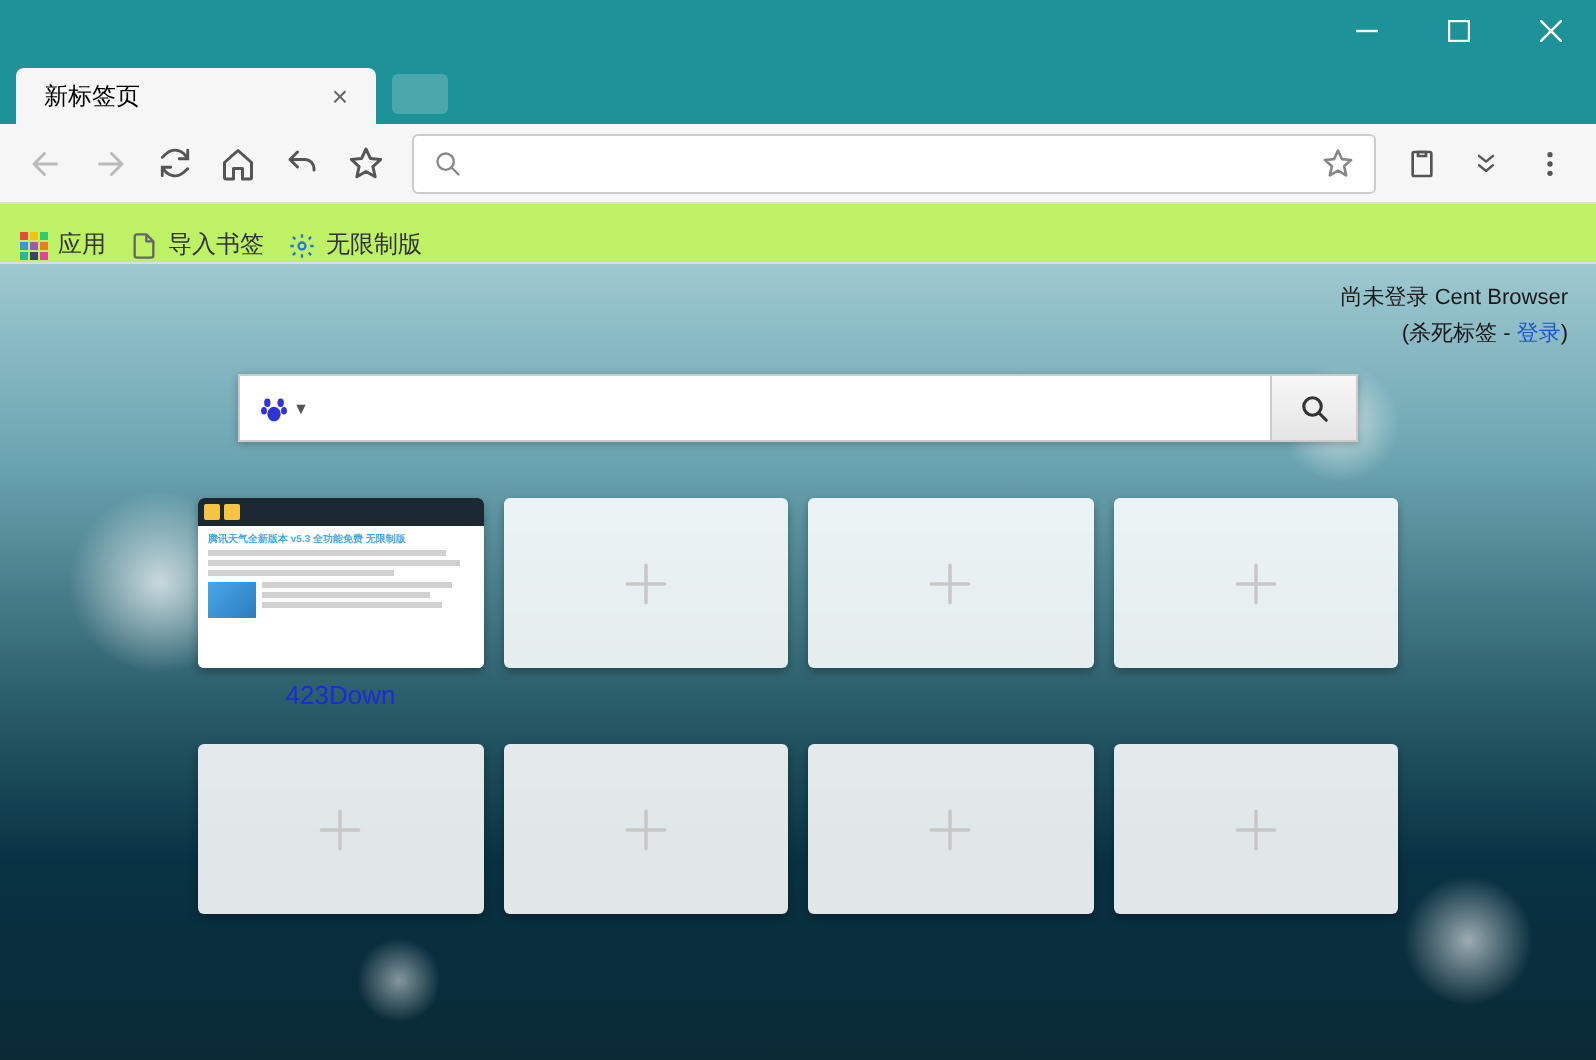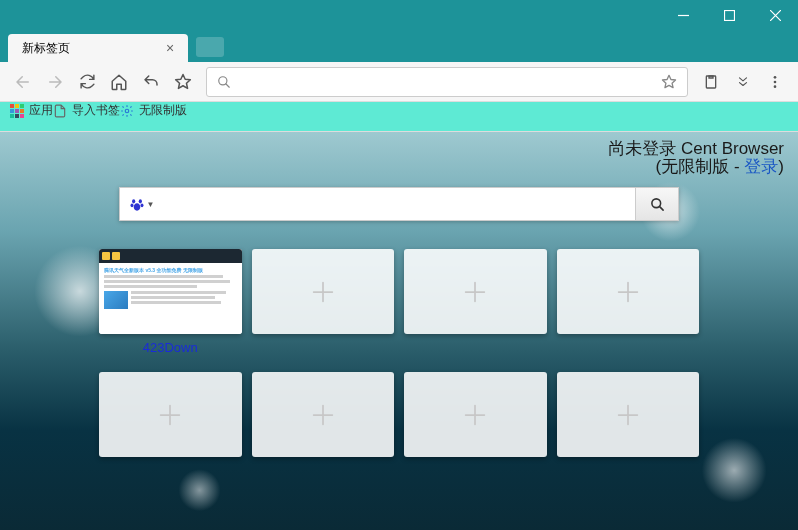--- a/index.html
+++ b/index.html
@@ -12,36 +12,36 @@
 .tab { background: #f6f6f6; height: 28px; padding: 0 10px 0 14px; display: flex; align-items: center; border-top-left-radius: 4px; border-top-right-radius: 4px; min-width: 180px; position: relative; text-align: center; }
 .tab-close { margin-left: auto; width: 16px; height: 16px; display: flex; align-items: center; justify-content: center; color: #666; cursor: pointer; font-size: 14px; }
 .new-tab { width: 28px; height: 20px; background: rgba(255,255,255,0.2); margin-left: 8px; margin-bottom: 5px; border-radius: 3px; cursor: pointer; }
 
 .toolbar { height: 40px; background: #f6f6f6; border-bottom: 1px solid #ddd; display: flex; align-items: center; padding: 0 8px; gap: 2px; }
 .tb-btn { width: 30px; height: 30px; display: flex; align-items: center; justify-content: center; color: #555; cursor: pointer; border-radius: 3px; }
 .tb-btn.disabled { color: #bbb; cursor: default; }
 .url-bar { flex: 1; height: 30px; border: 1px solid #ccc; border-radius: 3px; background: #fff; margin: 0 6px; padding: 0 10px; display: flex; align-items: center; gap: 8px; }
 .url-bar input { flex: 1; border: none; outline: none; font-size: 13px; }
 
-.bookmarks { height: 30px; background: #5eead4; border-bottom: 1px solid #ddd; display: flex; align-items: flex-start; padding: 0 10px; gap: 0; }
+.bookmarks { height: 30px; background: #bef264; border-bottom: 1px solid #ddd; display: flex; align-items: flex-end; padding: 0 10px; gap: 12px; }
 .bm-item { display: flex; align-items: center; gap: 5px; cursor: pointer; font-size: 12px; color: #333; }
 .apps-icon { width: 14px; height: 14px; display: grid; grid-template-columns: repeat(3,1fr); grid-template-rows: repeat(3,1fr); gap: 1px; }
 .apps-icon span:nth-child(1){background:#e74c3c}.apps-icon span:nth-child(2){background:#f1c40f}.apps-icon span:nth-child(3){background:#2ecc71}
 .apps-icon span:nth-child(4){background:#3498db}.apps-icon span:nth-child(5){background:#9b59b6}.apps-icon span:nth-child(6){background:#e67e22}
 .apps-icon span:nth-child(7){background:#1abc9c}.apps-icon span:nth-child(8){background:#34495e}.apps-icon span:nth-child(9){background:#e84393}
 
 .content { position: relative; height: calc(530px - 30px - 32px - 40px - 30px); overflow: hidden;
   background:
     radial-gradient(circle at 10% 40%, rgba(255,255,255,0.7) 0, rgba(255,255,255,0) 6%),
     radial-gradient(circle at 84% 20%, rgba(255,255,255,0.6) 0, rgba(255,255,255,0) 4%),
     radial-gradient(circle at 92% 85%, rgba(255,255,255,0.6) 0, rgba(255,255,255,0) 4%),
     radial-gradient(circle at 25% 90%, rgba(255,255,255,0.5) 0, rgba(255,255,255,0) 3%),
     linear-gradient(180deg, #9ec9d0 0%, #6aa4b0 25%, #2a5d6a 55%, #083243 75%, #0a2a36 100%);
 }
-.login-status { position: absolute; top: 8px; right: 14px; text-align: right; color: #1a1a1a; font-size: 17px; line-height: 18px; }
+.login-status { position: absolute; top: 8px; right: 14px; text-align: right; color: #1a1a1a; font-size: 11px; line-height: 18px; }
 .login-link { color: #1a57c4; cursor: pointer; }
 
 .search-wrap { width: 560px; margin: 55px auto 0; display: flex; height: 34px; box-shadow: 0 1px 4px rgba(0,0,0,0.25); }
 .search-engine { width: 44px; background: #fff; border: 1px solid #ccc; border-right: none; display: flex; align-items: center; justify-content: center; gap: 2px; cursor: pointer; }
 .baidu-paw { width: 16px; height: 16px; color: #2f34d2; }
 .dd { font-size: 8px; color: #555; }
 .search-input { flex: 1; border: 1px solid #ccc; border-left: none; border-right: none; padding: 0 10px; outline: none; font-size: 13px; }
 .search-btn { width: 44px; background: linear-gradient(#f7f7f7,#e5e5e5); border: 1px solid #ccc; display: flex; align-items: center; justify-content: center; cursor: pointer; }
 
 .tiles { width: 600px; margin: 28px auto 0; display: grid; grid-template-columns: repeat(4, 1fr); gap: 16px 10px; }
@@ -178,21 +178,21 @@
         <path d="M12 2v3m0 14v3M4.2 4.2l2.1 2.1m11.4 11.4l2.1 2.1M2 12h3m14 0h3M4.2 19.8l2.1-2.1m11.4-11.4l2.1-2.1" stroke="currentColor" stroke-width="2"></path>
       </svg>
     <span>无限制版</span>
   </div>
 </div>
 
 <div class="content">
   <div class="login-status">
     <div>尚未登录 Cent Browser</div>
     <div>
-      <span>(无限制版 - </span><span class="login-link">登录</span><span>)</span>
+      <span>(杀死标签 - </span><span class="login-link">登录</span><span>)</span>
     </div>
   </div>
 
   <div class="search-wrap">
     <div class="search-engine">
       <svg class="baidu-paw" viewBox="0 0 24 24">
           <ellipse cx="7" cy="8" rx="2.4" ry="3.2" fill="currentColor"></ellipse>
           <ellipse cx="17" cy="8" rx="2.4" ry="3.2" fill="currentColor"></ellipse>
           <ellipse cx="4.5" cy="14" rx="2.2" ry="2.8" fill="currentColor"></ellipse>
           <ellipse cx="19.5" cy="14" rx="2.2" ry="2.8" fill="currentColor"></ellipse>

